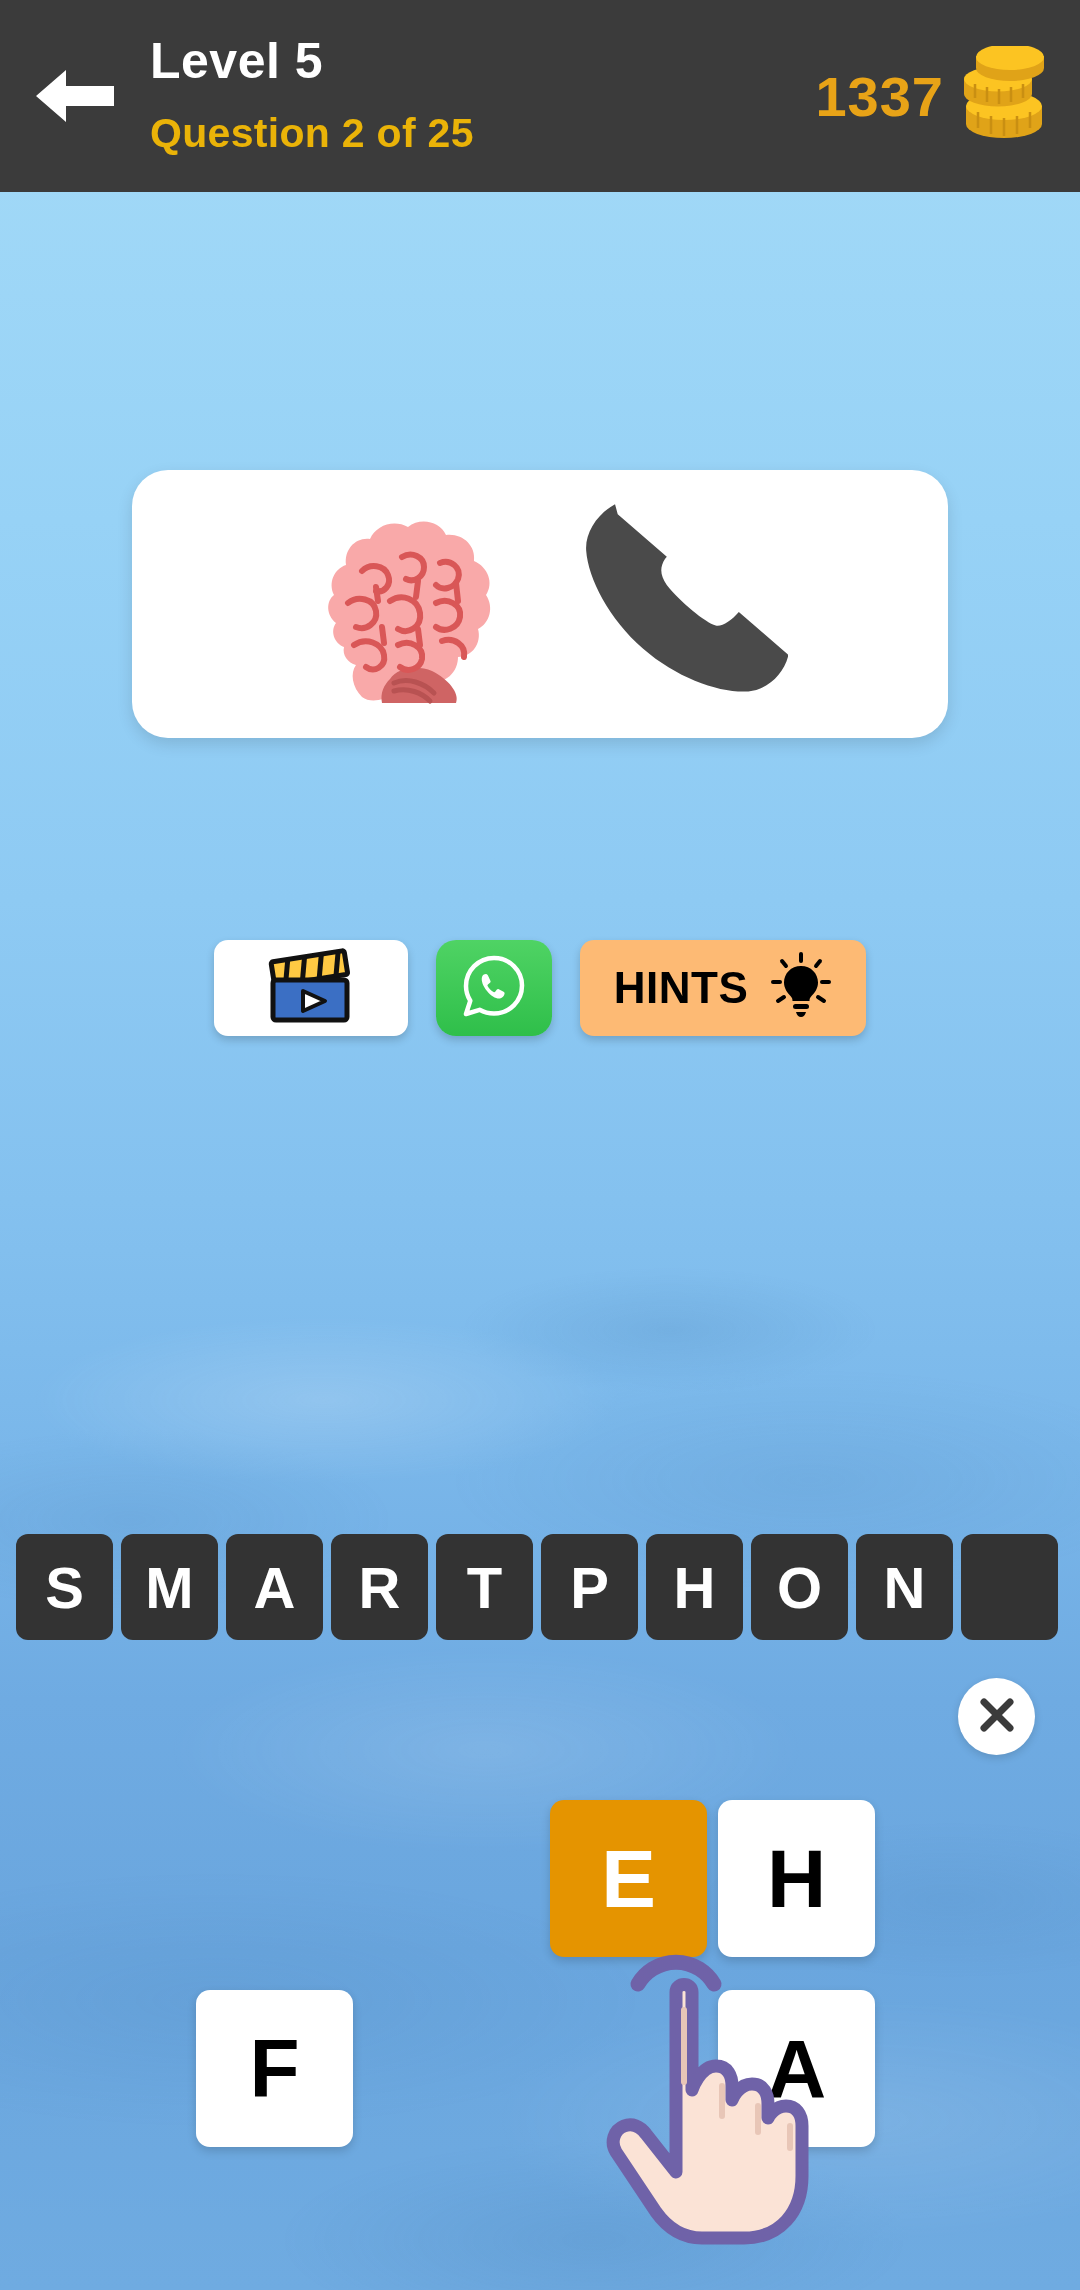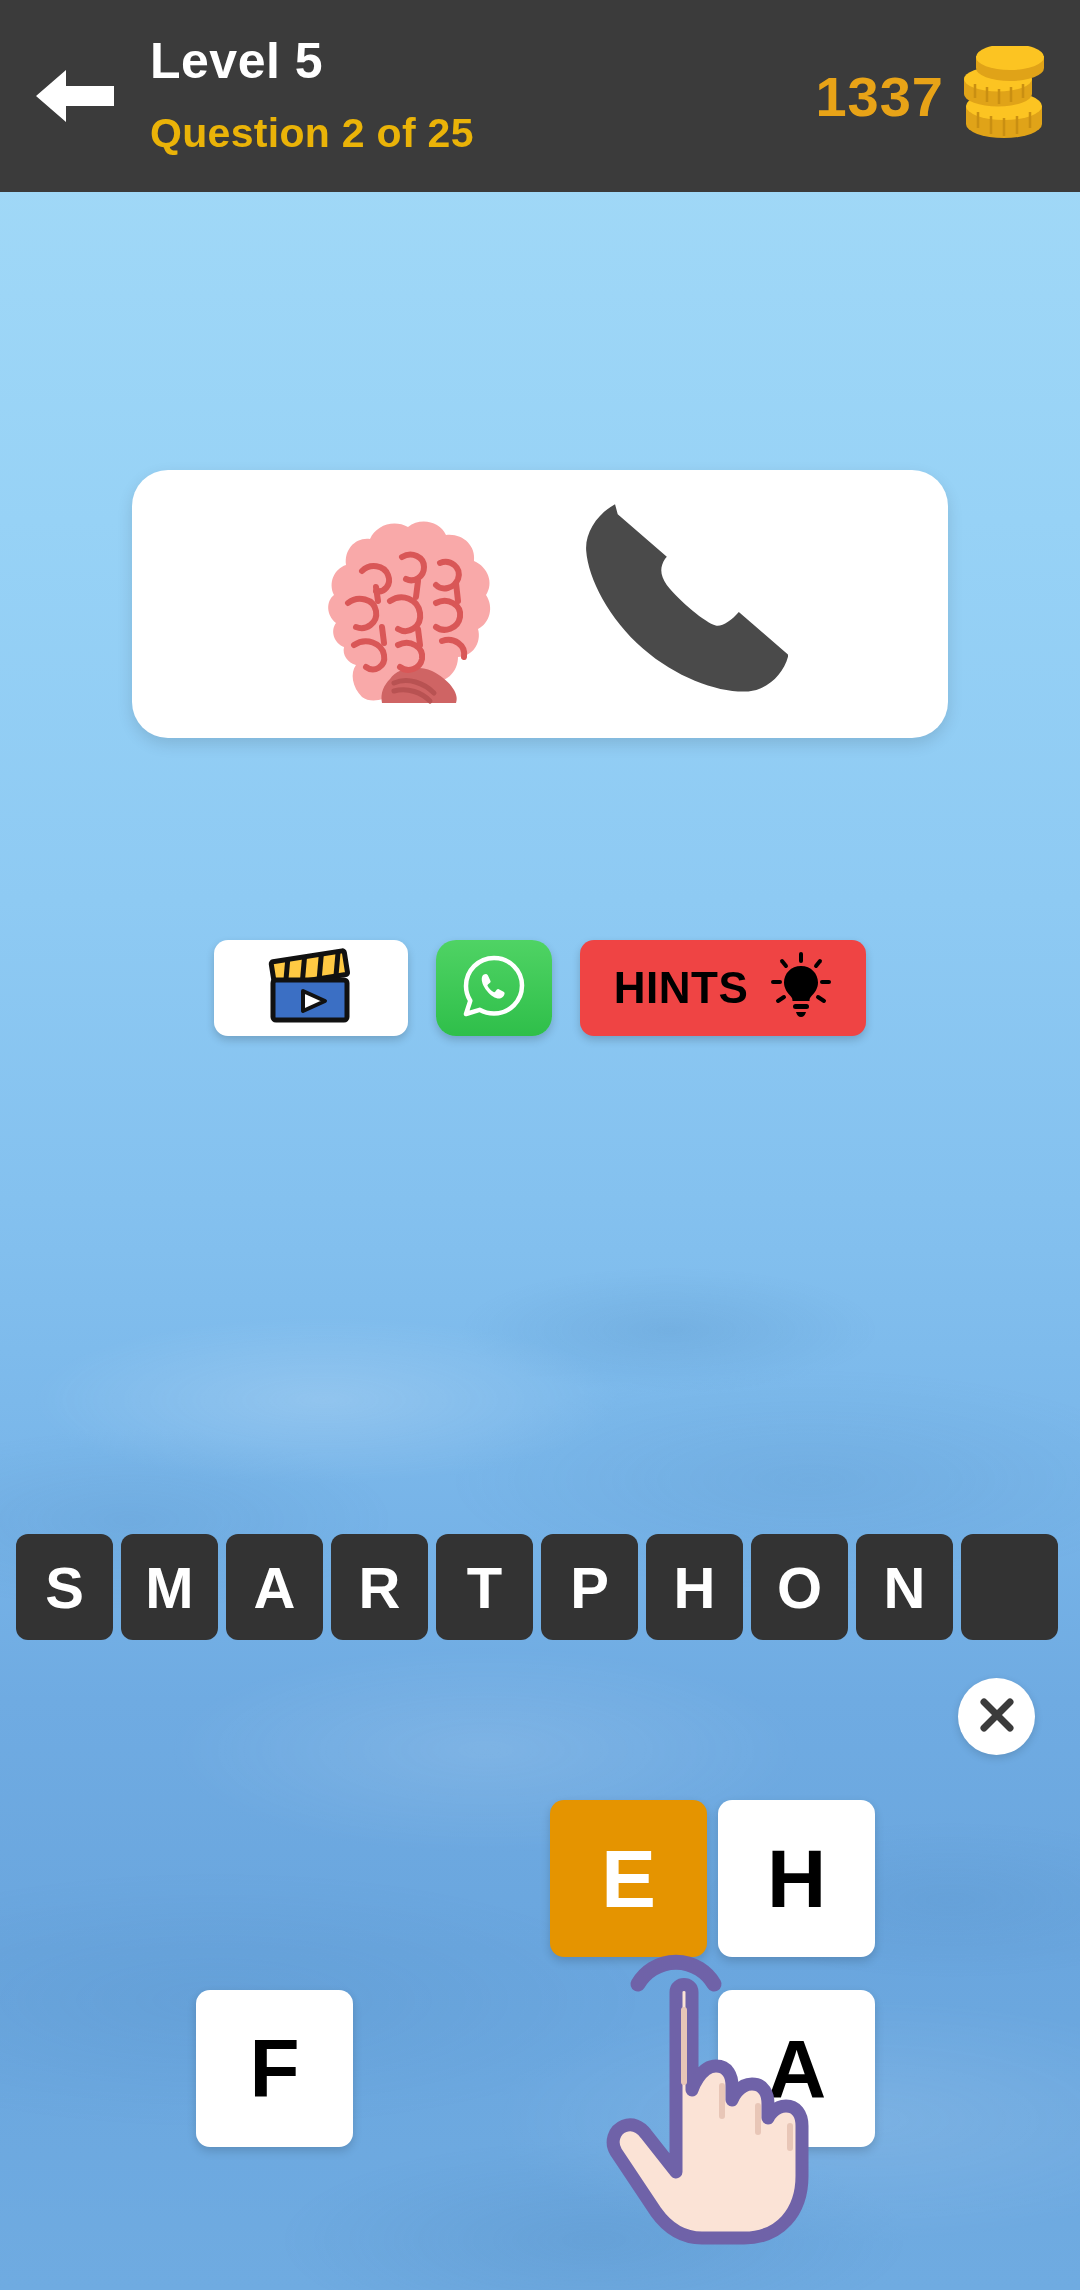--- a/index.html
+++ b/index.html
@@ -95,21 +95,21 @@
     display:flex; align-items:center; justify-content:center;
     box-shadow:0 4px 9px rgba(0,0,0,.18);
   }
   .btn-whatsapp {
     width:116px; height:96px; border-radius:20px;
     background:linear-gradient(180deg,#4fd364 0%,#2fbf4a 100%);
     display:flex; align-items:center; justify-content:center;
     box-shadow:0 4px 9px rgba(0,0,0,.18);
   }
   .btn-hints {
-    height:96px; background:#ef4444; border-radius:14px;
+    height:96px; background:#fdba74; border-radius:14px;
     display:flex; align-items:center; justify-content:center; gap:22px;
     padding:0 34px;
     box-shadow:0 4px 9px rgba(0,0,0,.18);
   }
   .hints-label {
     color:#000; font-size:44px; font-weight:bold; letter-spacing:.5px;
   }
 
   
   .answer-row {

